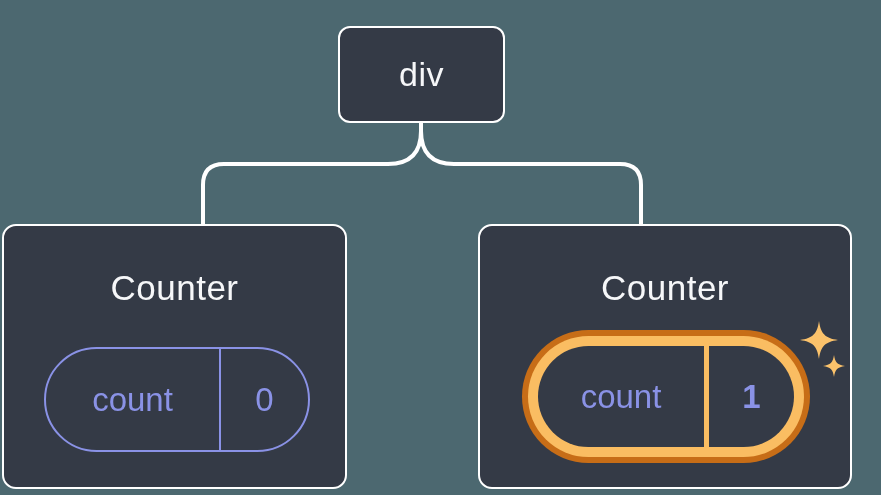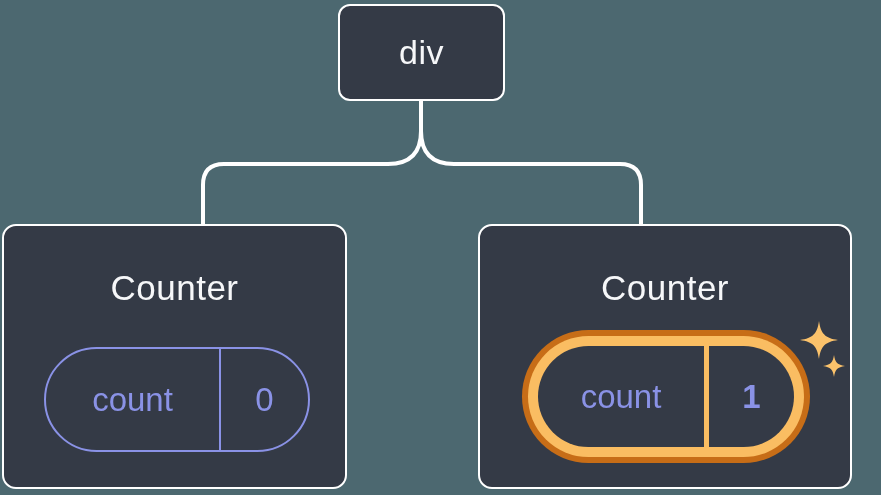--- a/index.html
+++ b/index.html
@@ -22,20 +22,21 @@
   }
 
   .node {
     position: absolute;
     background: #343A46;
     border: 2.5px solid #FFFFFF;
     border-radius: 12px;
     display: flex;
     align-items: center;
     justify-content: center;
+    margin-top: 22px;
   }
 
   .root-node {
     left: 338px; top: 4px;
     width: 167px; height: 97px;
   }
   .root-label {
     color: #F6F7F9;
     font-size: 34px;
     font-weight: 500;

